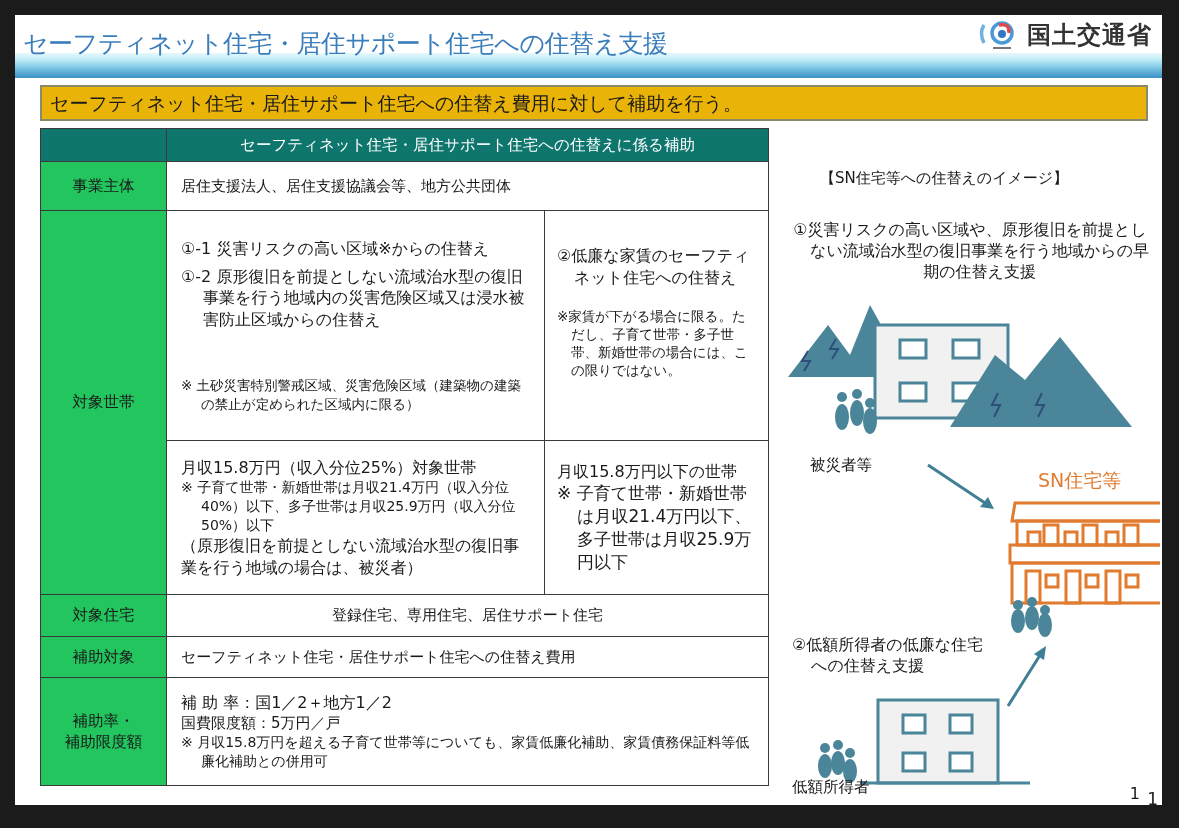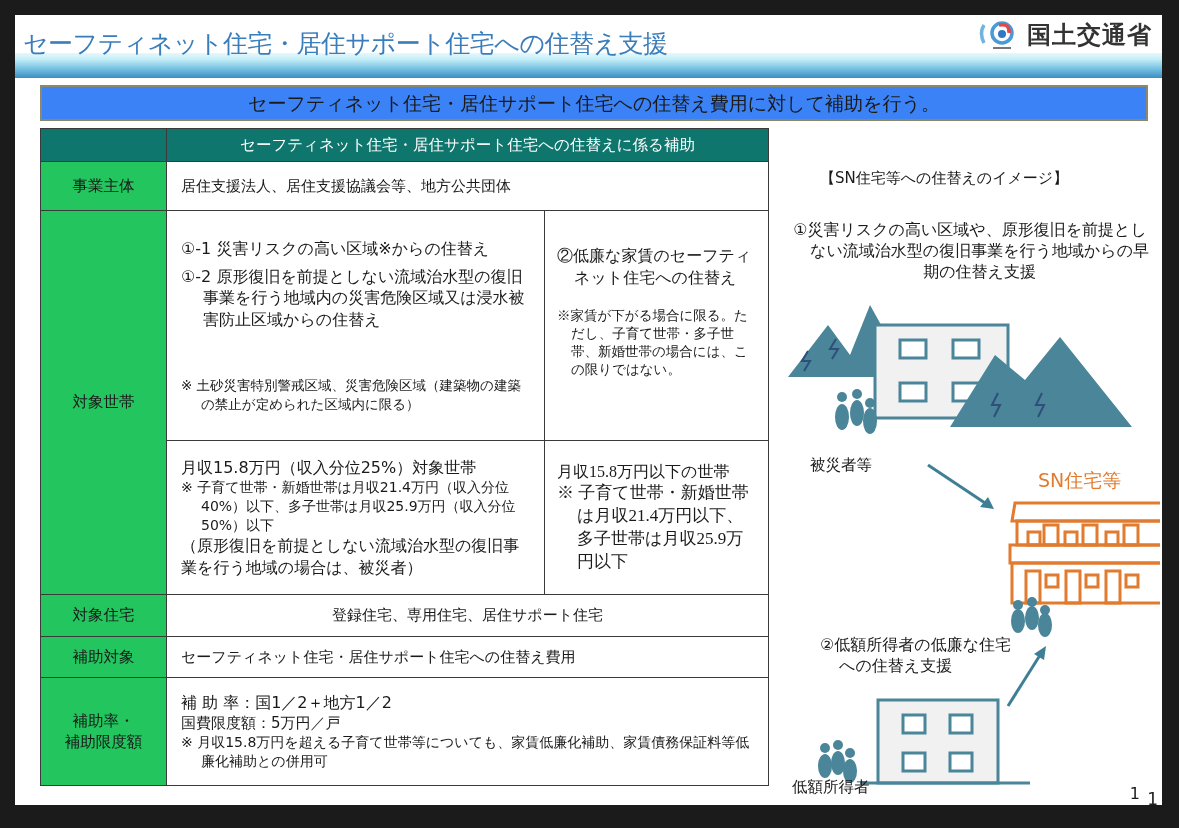--- a/index.html
+++ b/index.html
@@ -10,42 +10,42 @@
 
   .header { position: absolute; left: 0; top: 0; width: 1147px; height: 62px; }
   .header-title { position: absolute; left: 8px; top: 12px; font-size: 25px; color: #3a7dbb; letter-spacing: -0.5px; white-space: nowrap; }
   .header-band { position: absolute; left: 0; top: 38px; width: 1147px; height: 25px;
     background: linear-gradient(to bottom, #e6f8fc 0%, #c4eef8 25%, #7cc5e4 60%, #3a8fc4 100%); z-index: 0; }
   .header-title { z-index: 2; }
   .logo { position: absolute; right: 10px; top: 4px; display: flex; align-items: center; gap: 6px; z-index: 2; }
   .logo-mark { width: 44px; height: 32px; position: relative; }
   .logo-text { font-size: 24px; font-weight: bold; color: #333; letter-spacing: 1px; }
 
-  .summary { position: absolute; left: 25px; top: 70px; width: 1108px; height: 36px; background: #3b82f6;
-    border: 2px solid #8a8a6a; font-size: 19px; padding: 4px 8px; white-space: nowrap; text-align: center; }
+  .summary { position: absolute; left: 25px; top: 70px; width: 1108px; height: 36px; background: #eab308;
+    border: 2px solid #8a8a6a; font-size: 19px; padding: 4px 8px; white-space: nowrap; }
 
   table.main { position: absolute; left: 25px; top: 113px; width: 729px; border-collapse: collapse; font-size: 15px; }
   table.main td { border: 1.5px solid #3a3a3a; vertical-align: middle; }
   .th-row td { background: #0f766e; color: #fff; height: 33px; text-align: center; font-size: 15.5px; }
   .label { background: #22c55e; width: 126px; text-align: center; font-size: 15.5px; }
   .val { padding: 8px 14px; }
   .cell-a { width: 378px; padding: 8px 14px; font-size: 16px; line-height: 1.35; }
-  .cell-b { padding: 3px 12px; font-size: 16px; line-height: 1.35; font-family: Liberation Serif, serif; }
+  .cell-b { padding: 3px 12px; font-size: 16px; line-height: 1.35; }
   .small { font-size: 13.5px; line-height: 1.35; }
   .ind { padding-left: 20px; text-indent: -20px; }
   .ind2 { padding-left: 17px; text-indent: -17px; }
   .block { margin-bottom: 6px; }
 
   .right { position: absolute; left: 765px; top: 150px; width: 380px; height: 640px; }
   .img-title { position: absolute; left: 40px; top: 4px; font-size: 15px; white-space: nowrap; }
   .cap1 { position: absolute; left: 10px; top: 55px; font-size: 16px; line-height: 1.3; width: 360px; }
   .cap1 .c-ind { padding-left: 19px; text-indent: -19px; text-align: center; }
   .label-hisai { position: absolute; left: 30px; top: 290px; font-size: 15.5px; }
   .label-sn { position: absolute; left: 258px; top: 303px; font-size: 19px; color: #e07b2f; }
-  .cap2 { position: absolute; left: 12px; top: 470px; font-size: 16px; line-height: 1.3; margin-left: 28px; }
+  .cap2 { position: absolute; left: 12px; top: 470px; font-size: 16px; line-height: 1.3; }
   .label-low { position: absolute; left: 12px; top: 612px; font-size: 15.5px; }
   .page-no { position: absolute; right: 22px; bottom: 2px; font-size: 16px; }
   .page-no2 { position: absolute; right: 4px; bottom: -4px; font-size: 17px; color: #222; }
   svg.illus { position: absolute; left: 0; top: 0; }
 </style>
 </head>
 <body>
 
 <div class="slide">
 

